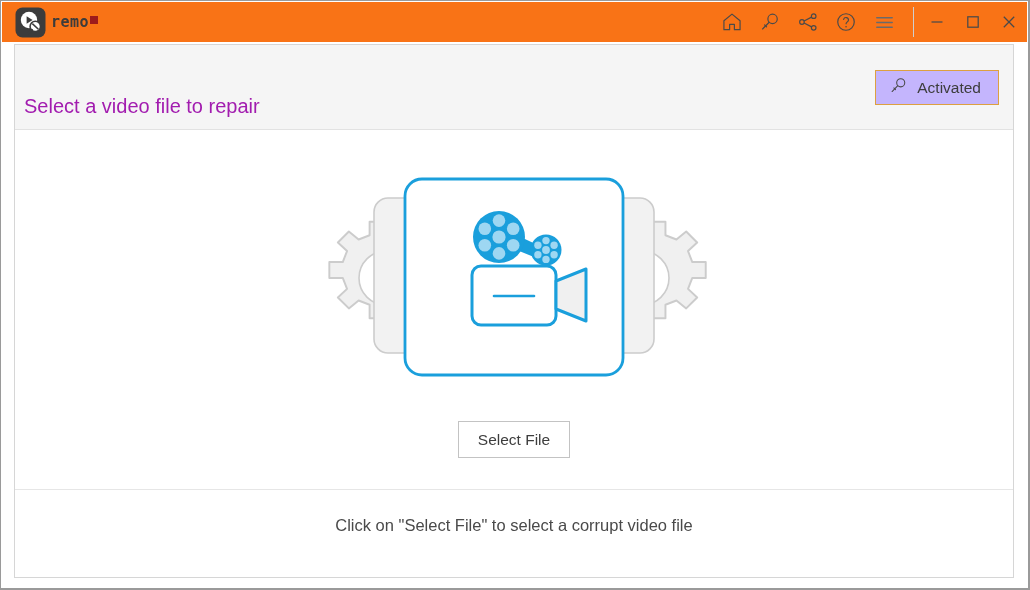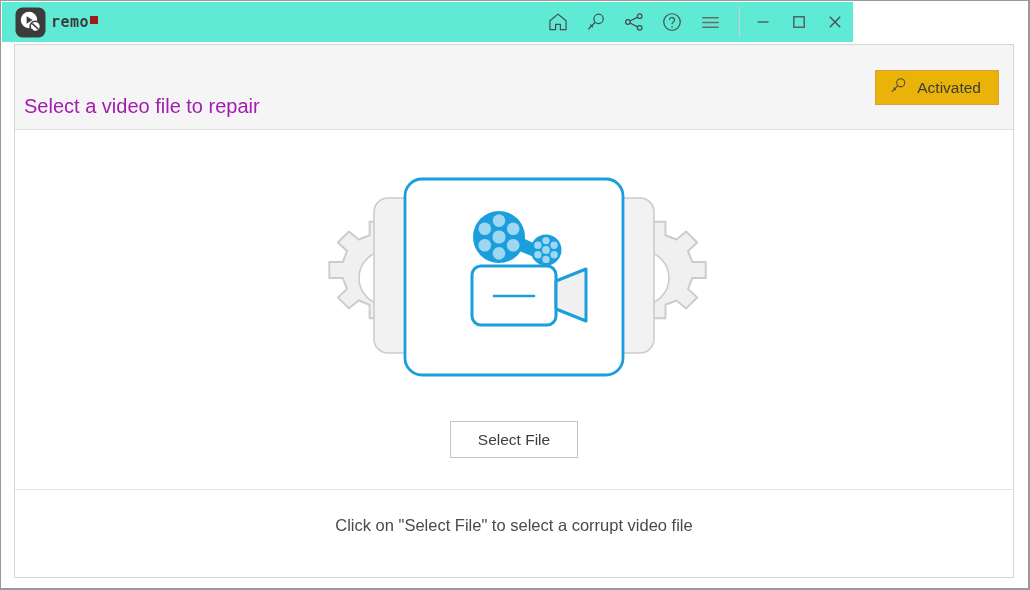--- a/index.html
+++ b/index.html
@@ -21,23 +21,23 @@
     background: #ffffff;
     border: 1px solid #9a9a9a;
     border-right-width: 2px;
     border-bottom-width: 2px;
   }
 
   
   #title-bar {
     position: absolute;
     left: 1px; top: 1px;
-    width: 851px;
+    width: 1025px;
     height: 40px;
-    background: #5eead4;
+    background: #f97316;
     display: flex;
     align-items: center;
   }
 
   
   #brand-logo {
     display: flex;
     align-items: center;
     margin-left: 13px;
     gap: 5px;
@@ -122,21 +122,21 @@
     top: 51px;
     font-size: 20px;
     color: #a21caf;
   }
   #activated-button {
     position: absolute;
     right: 15px;
     top: 26px;
     height: 35px;
     padding: 0 17px 0 13px;
-    background: #eab308;
+    background: #c4b5fd;
     border: 1px solid #dda040;
     display: flex;
     align-items: center;
     gap: 9px;
     cursor: pointer;
   }
   #activated-label {
     font-size: 15.5px;
     color: #3d3d3d;
   }
@@ -156,21 +156,21 @@
     transform: translateX(-50%);
     top: 38px;
     width: 420px;
     height: 218px;
   }
   #select-file-button {
     position: absolute;
     left: 50%;
     transform: translateX(-50%);
     top: 290px;
-    width: 128px;
+    width: 112px;
     height: 37px;
     background: #ffffff;
     border: 1px solid #c3c3c3;
     display: flex;
     align-items: center;
     justify-content: center;
     cursor: pointer;
   }
   #select-file-label {
     font-size: 15.5px;

